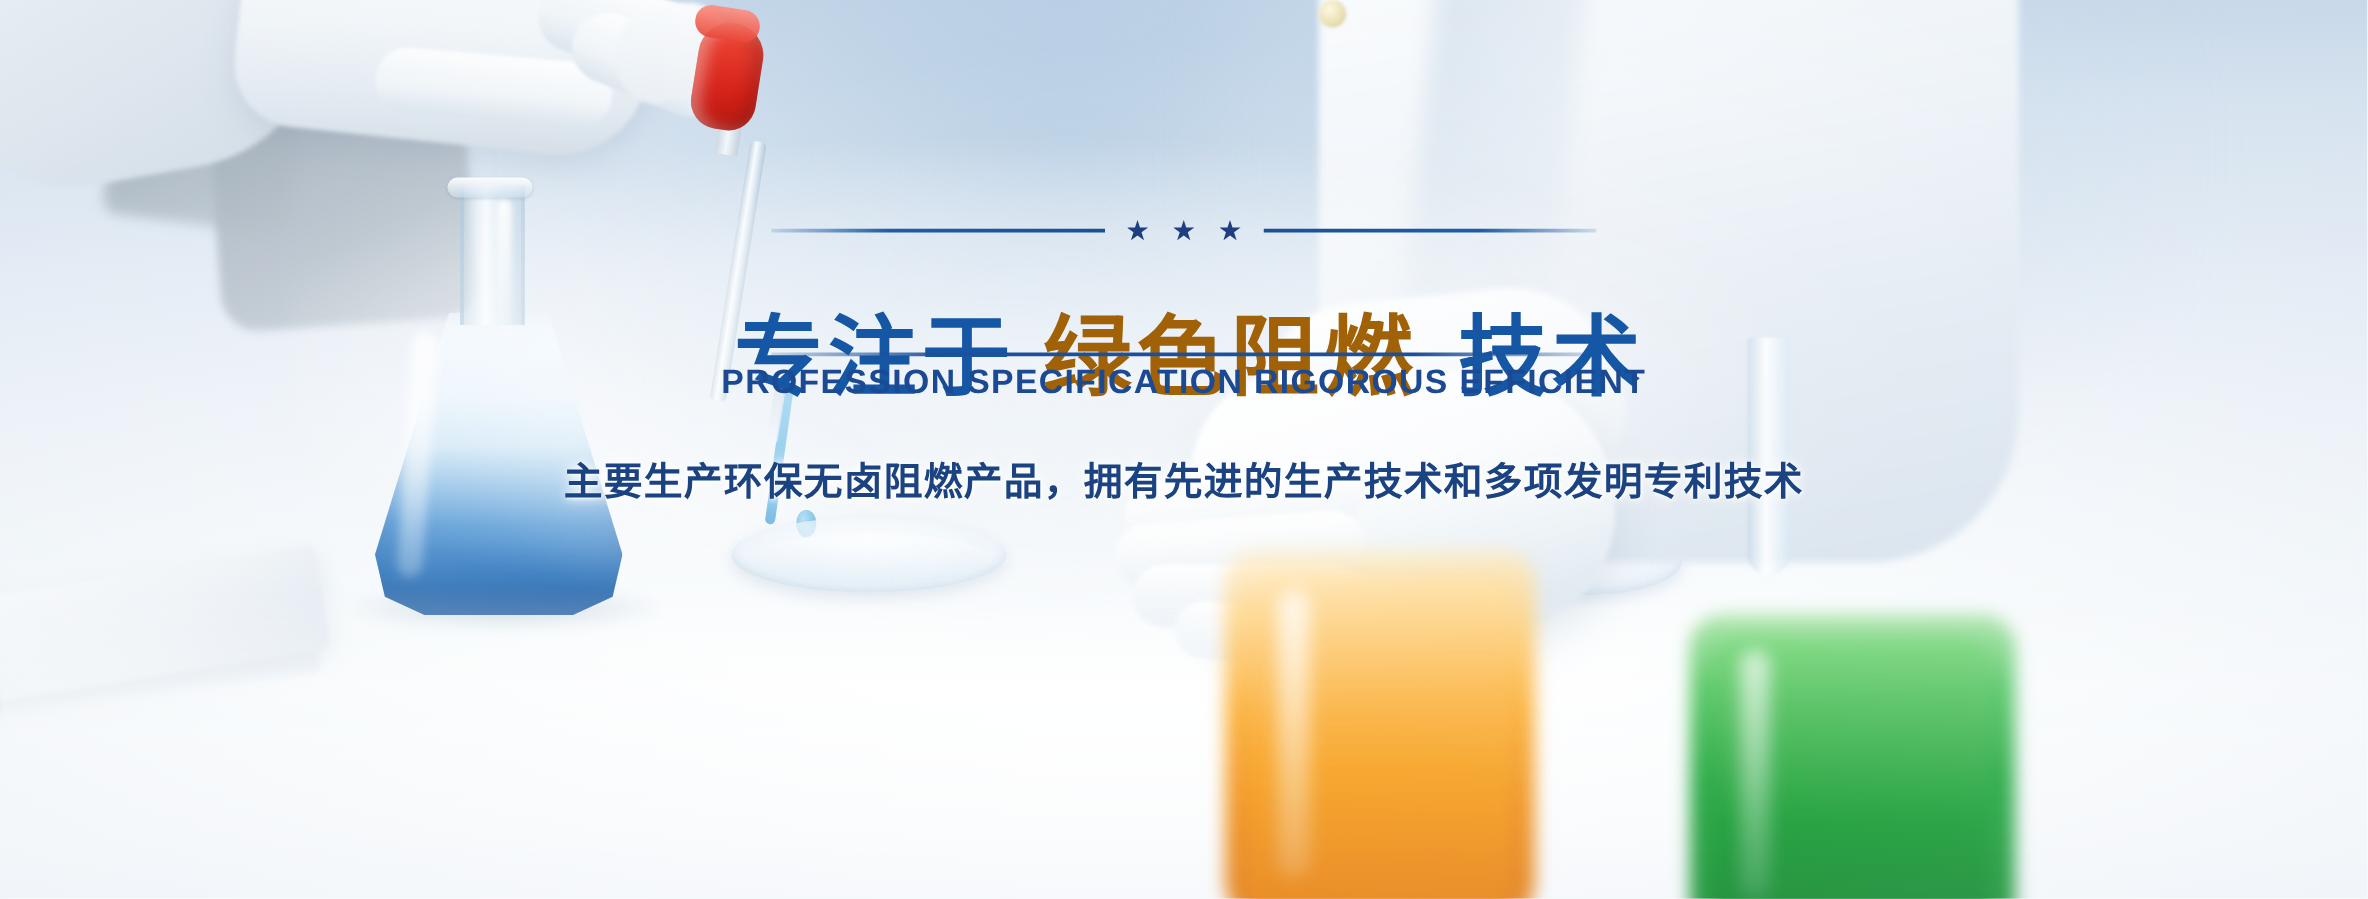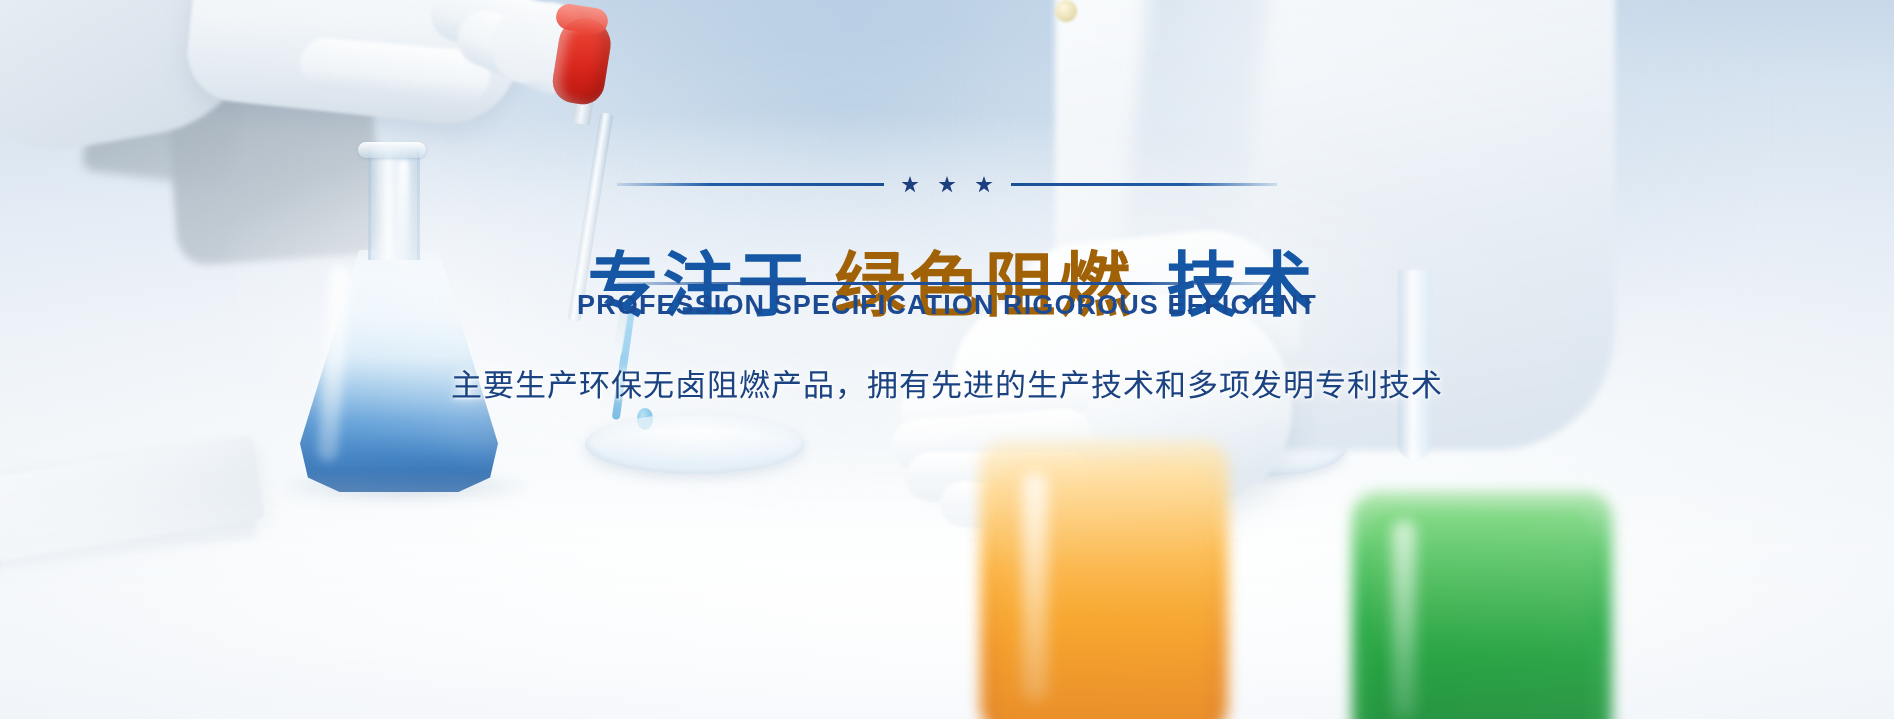--- a/index.html
+++ b/index.html
@@ -384,21 +384,21 @@
     letter-spacing:1.1px;
     color:#1b4a92;
     font-family:"Liberation Sans","DejaVu Sans",sans-serif;
   }
 
   
   .tagline{
     position:absolute;top:360px;left:50%;transform:translateX(-50%);
     white-space:nowrap;
     font-size:31px;
-    font-weight:400;
+    font-weight:700;
     letter-spacing:1px;
     color:#1b4381;
     font-family:"DejaVu Sans","Liberation Sans",sans-serif;
     text-shadow:
       0 0 7px rgba(255,255,255,.95),
       0 0 14px rgba(255,255,255,.85),
       1px 1px 2px rgba(255,255,255,.9);
   }
 </style>
 </head>

